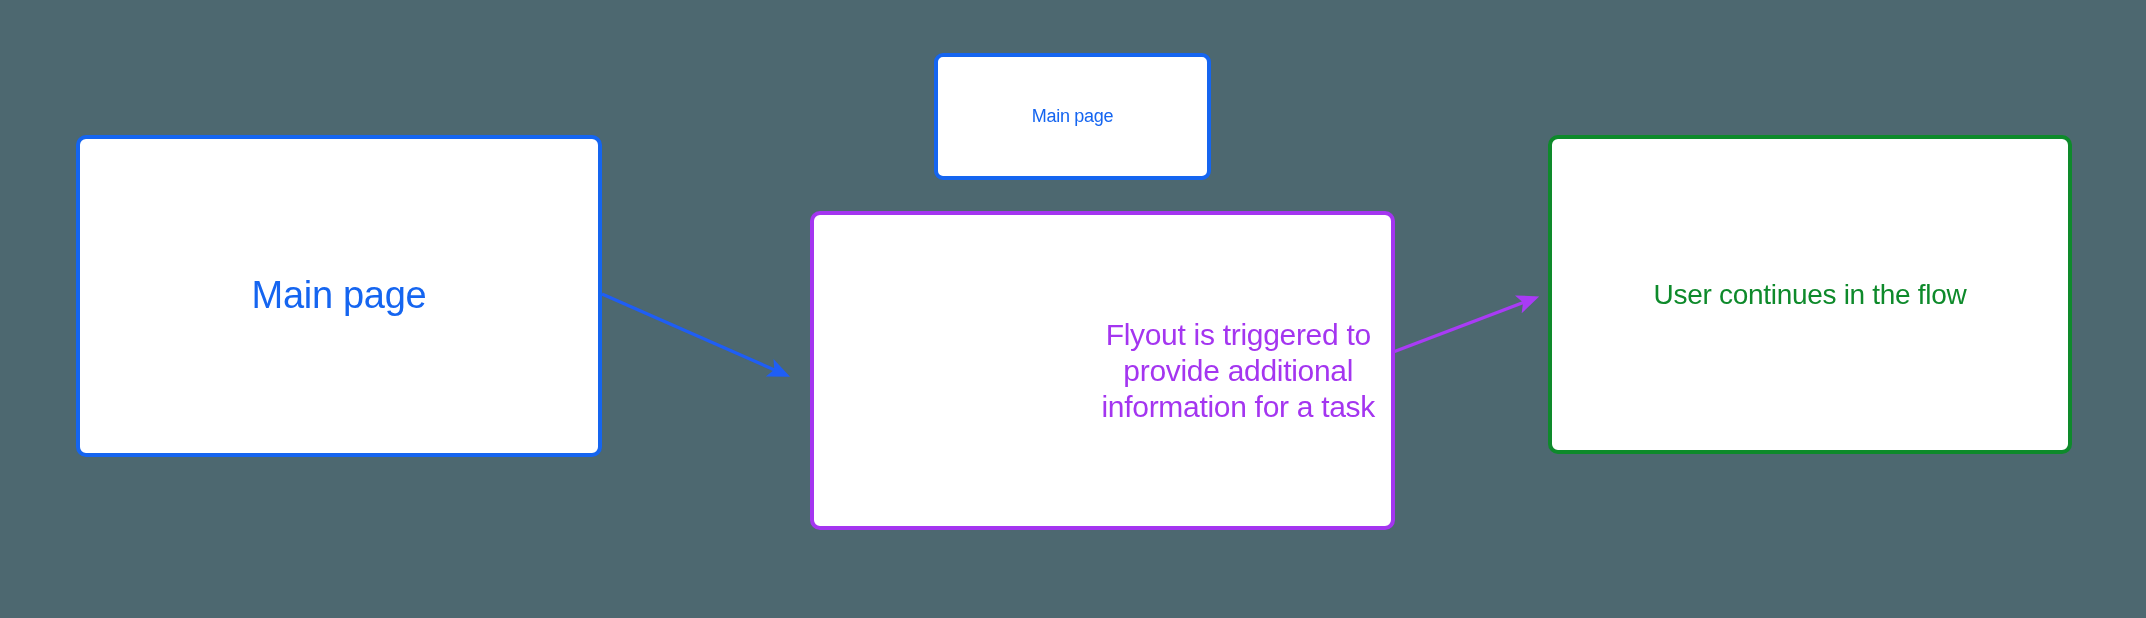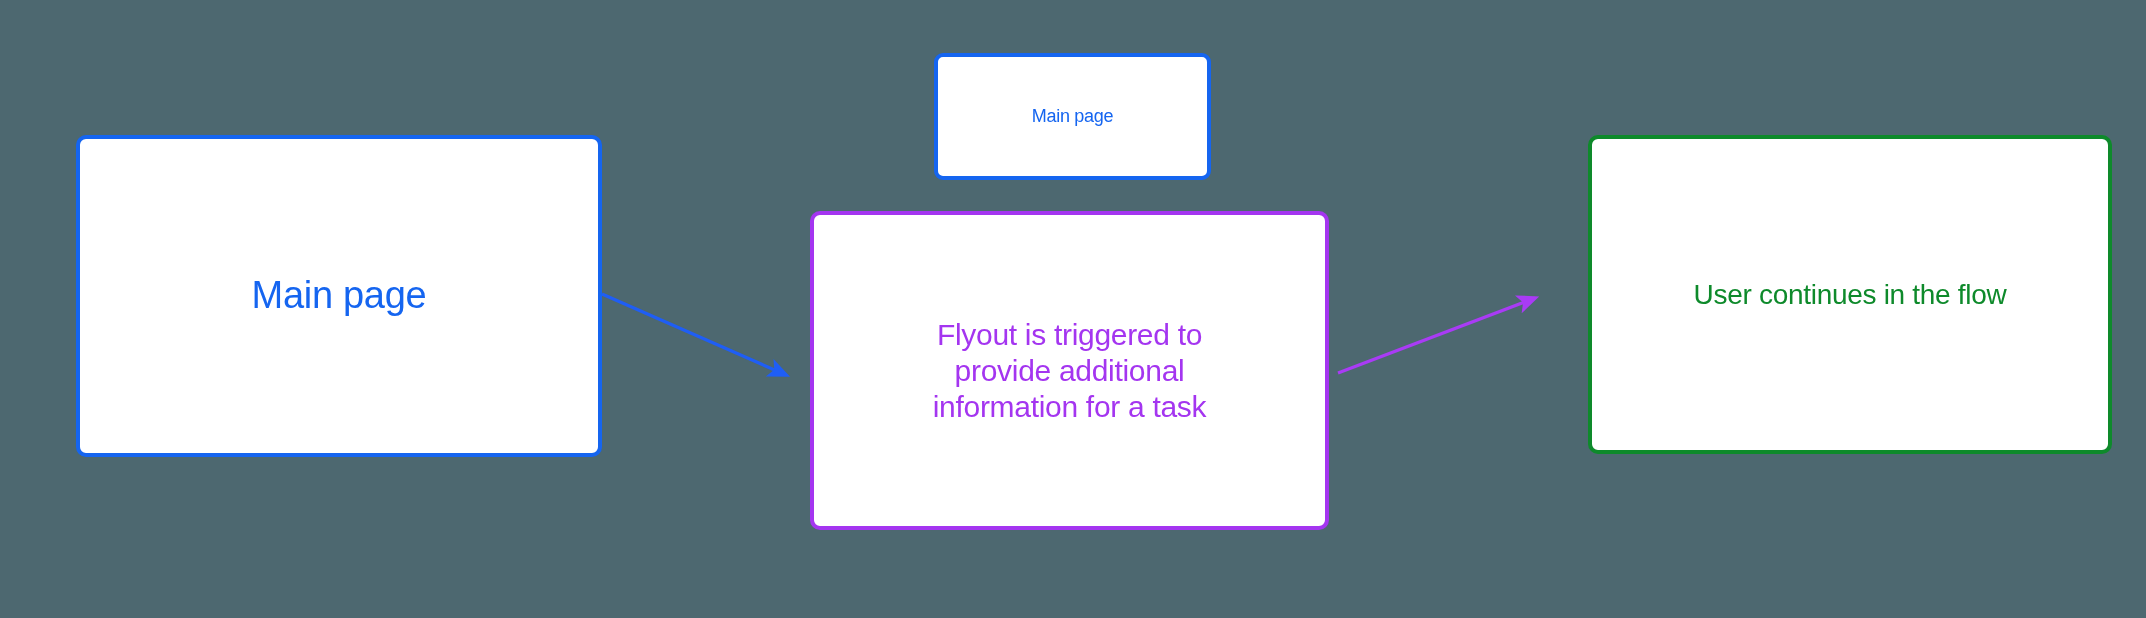--- a/index.html
+++ b/index.html
@@ -59,34 +59,35 @@
   }
   #node-main-page-small .node-label {
     color: #1565f0;
     font-size: 18px;
   }
 
   
   #node-flyout {
     left: 810px;
     top: 211px;
-    width: 519px;
+    width: 585px;
     height: 319px;
     border-color: #a435f0;
+    justify-content: flex-end;
   }
   #node-flyout .node-label {
     color: #a435f0;
     font-size: 30px;
     line-height: 1.2;
     padding: 0 16px;
   }
 
   
   #node-user-continues {
-    left: 1588px;
+    left: 1548px;
     top: 135px;
     width: 524px;
     height: 319px;
     border-color: #0e8a2b;
   }
   #node-user-continues .node-label {
     color: #0e8a2b;
     font-size: 28px;
   }
 

